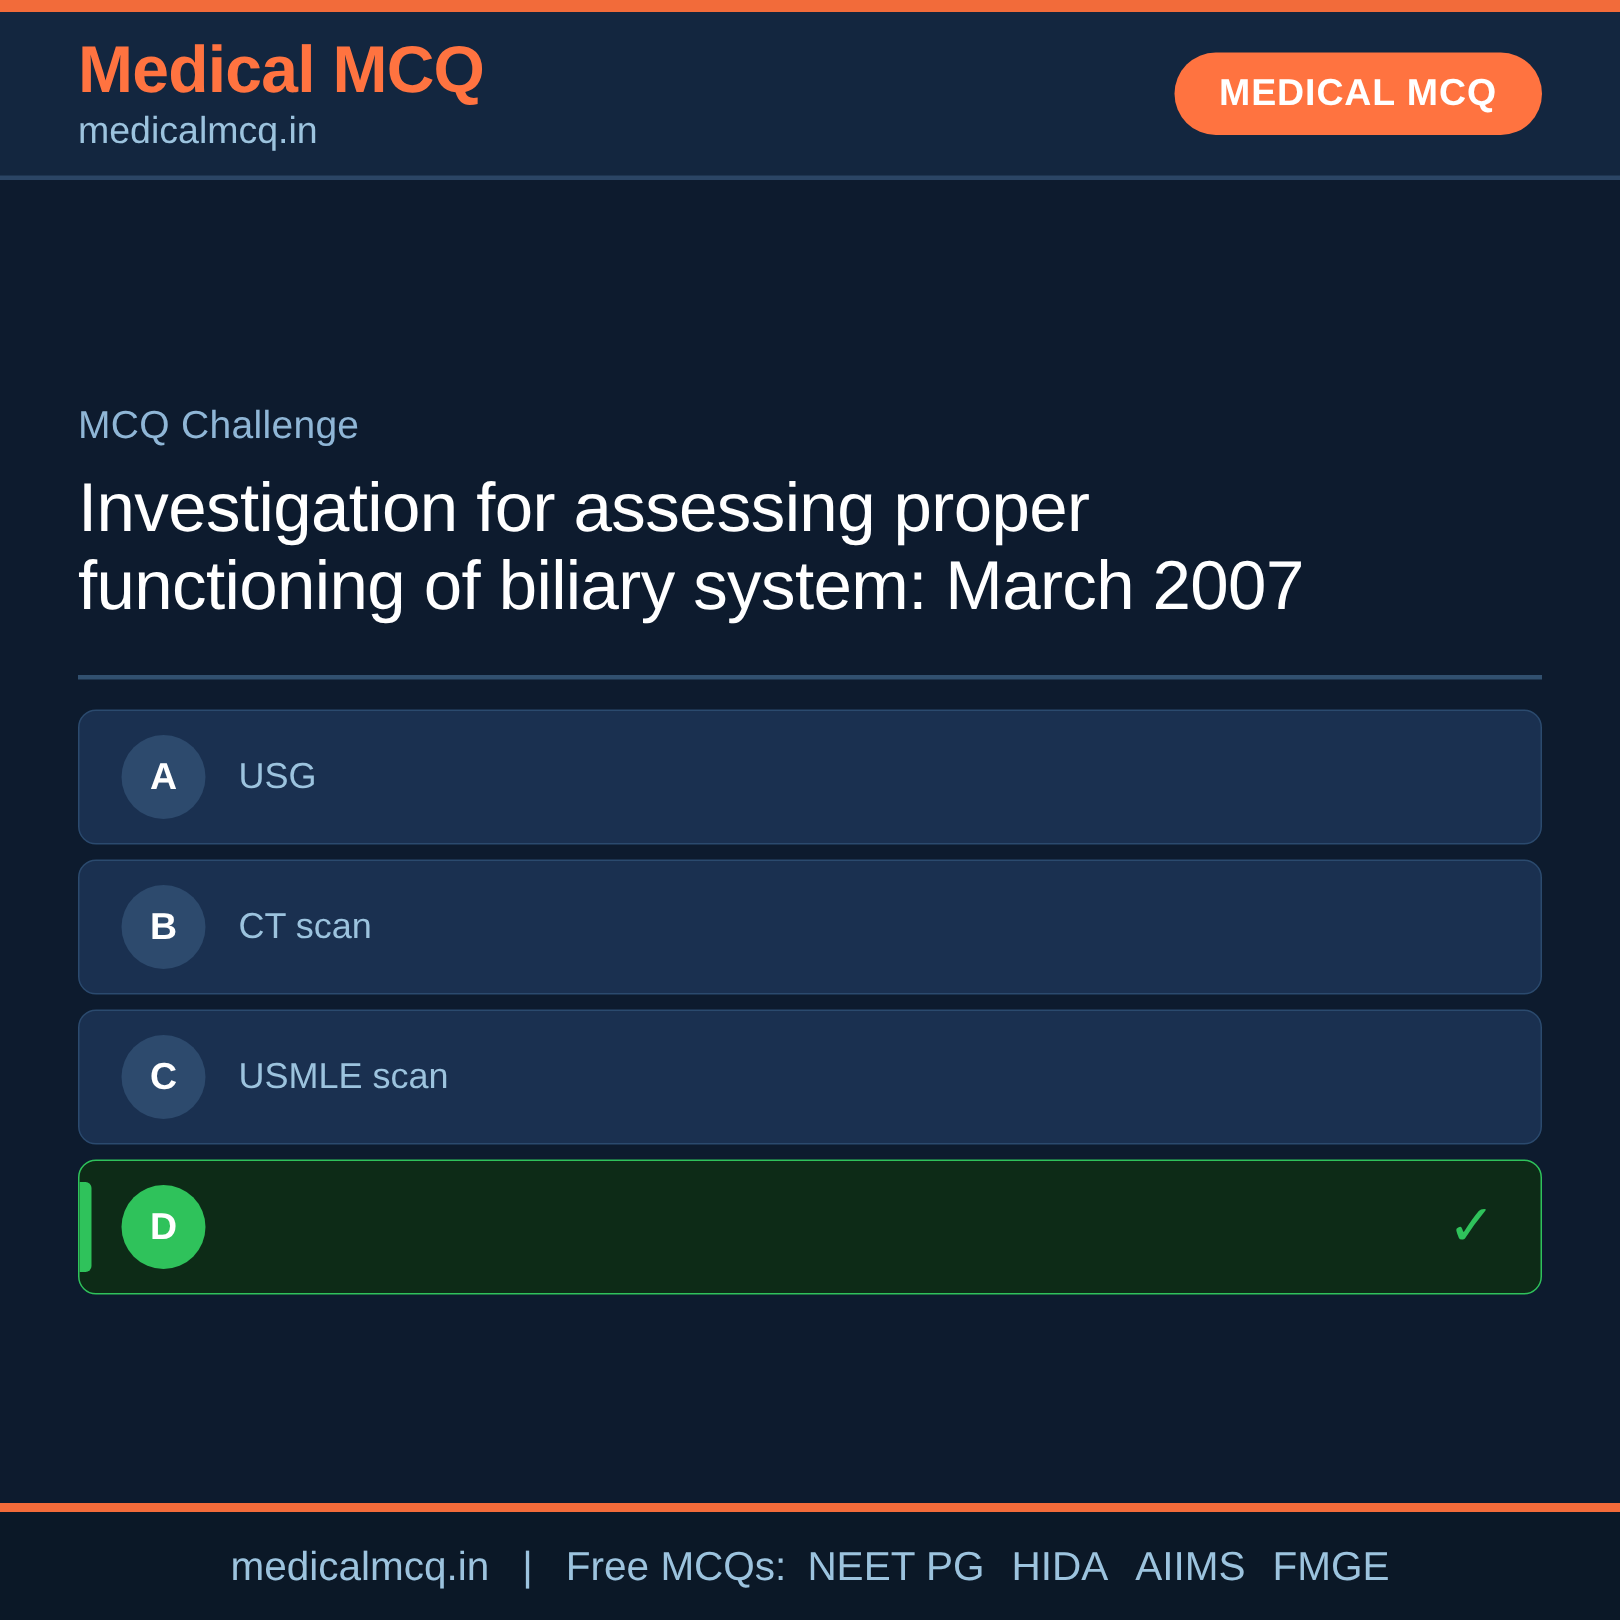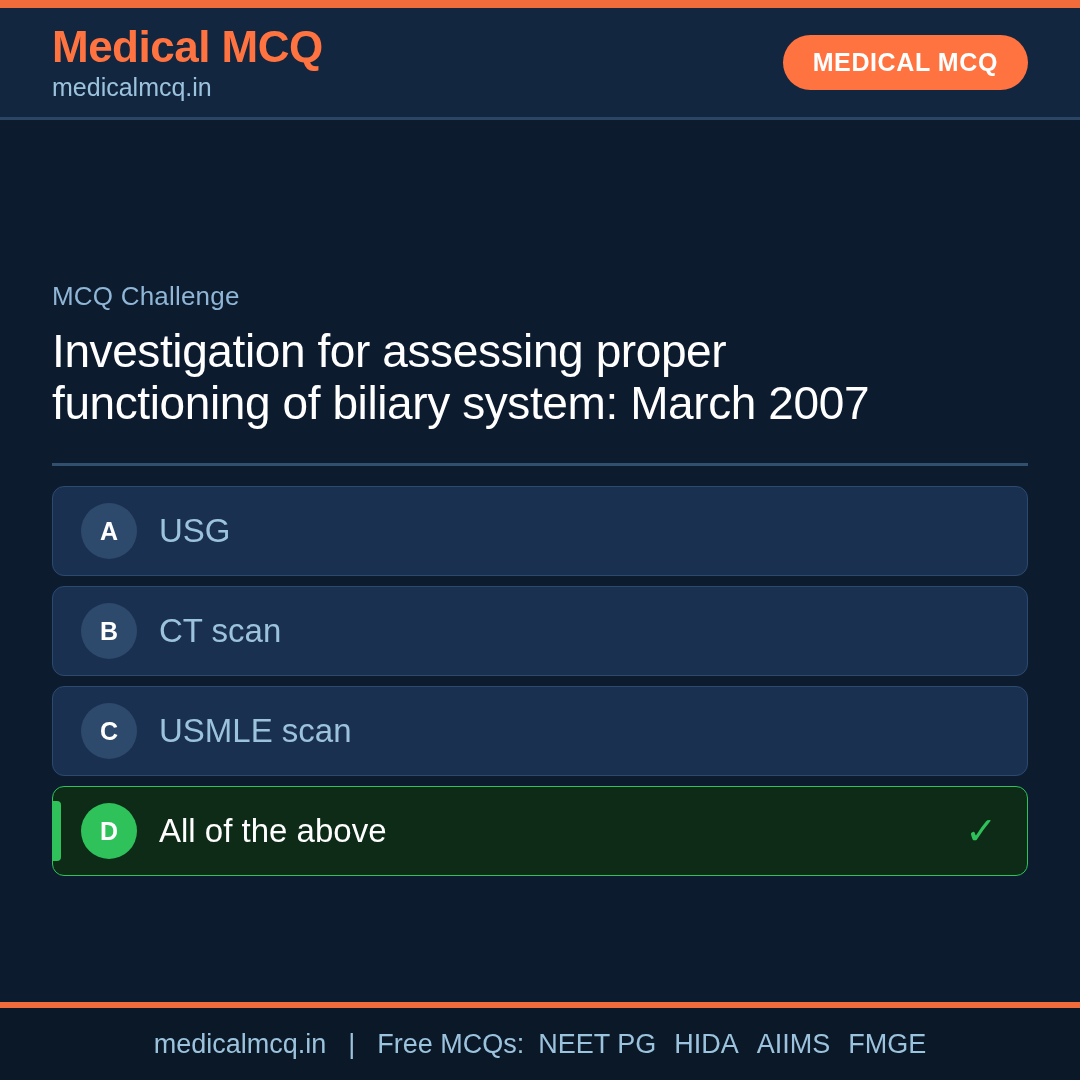--- a/index.html
+++ b/index.html
@@ -71,21 +71,21 @@
     letter-spacing: 0.6px;
     padding: 13px 30px;
     border-radius: 30px;
     white-space: nowrap;
   }
 
   
   .main {
     flex: 1 1 auto;
     position: relative;
-    padding: 13px 52px;
+    padding: 0 52px;
     box-sizing: border-box;
     display: flex;
     flex-direction: column;
   }
   .question-block {
     margin-top: 148px;
   }
   .eyebrow {
     font-size: 26px;
     color: #8fb6d6;
@@ -136,21 +136,21 @@
     background: #2d4a6d;
     color: #ffffff;
     font-size: 25px;
     font-weight: bold;
     display: flex;
     align-items: center;
     justify-content: center;
   }
   .option .label {
     margin-left: 22px;
-    font-size: 33px;
+    font-size: 24px;
     color: #9cc3de;
     white-space: nowrap;
     overflow: hidden;
     text-overflow: ellipsis;
   }
   .option .spacer { flex: 1 1 auto; }
   .option .check {
     font-size: 38px;
     color: #2fc25b;
     line-height: 1;
@@ -260,21 +260,20 @@
         <div class="accent-bar"></div>
         <div class="badge">C</div>
         <div class="label">USMLE scan</div>
         <div class="spacer"></div>
         <div class="check">✓</div>
       </div>
 
       <div class="option correct">
         <div class="accent-bar"></div>
         <div class="badge">D</div>
-        <div class="label">All of the above</div>
         <div class="spacer"></div>
         <div class="check">✓</div>
       </div>
 
     </div>
   </div>
 
   <div class="footer-accent"></div>
 
   <div class="footer">

